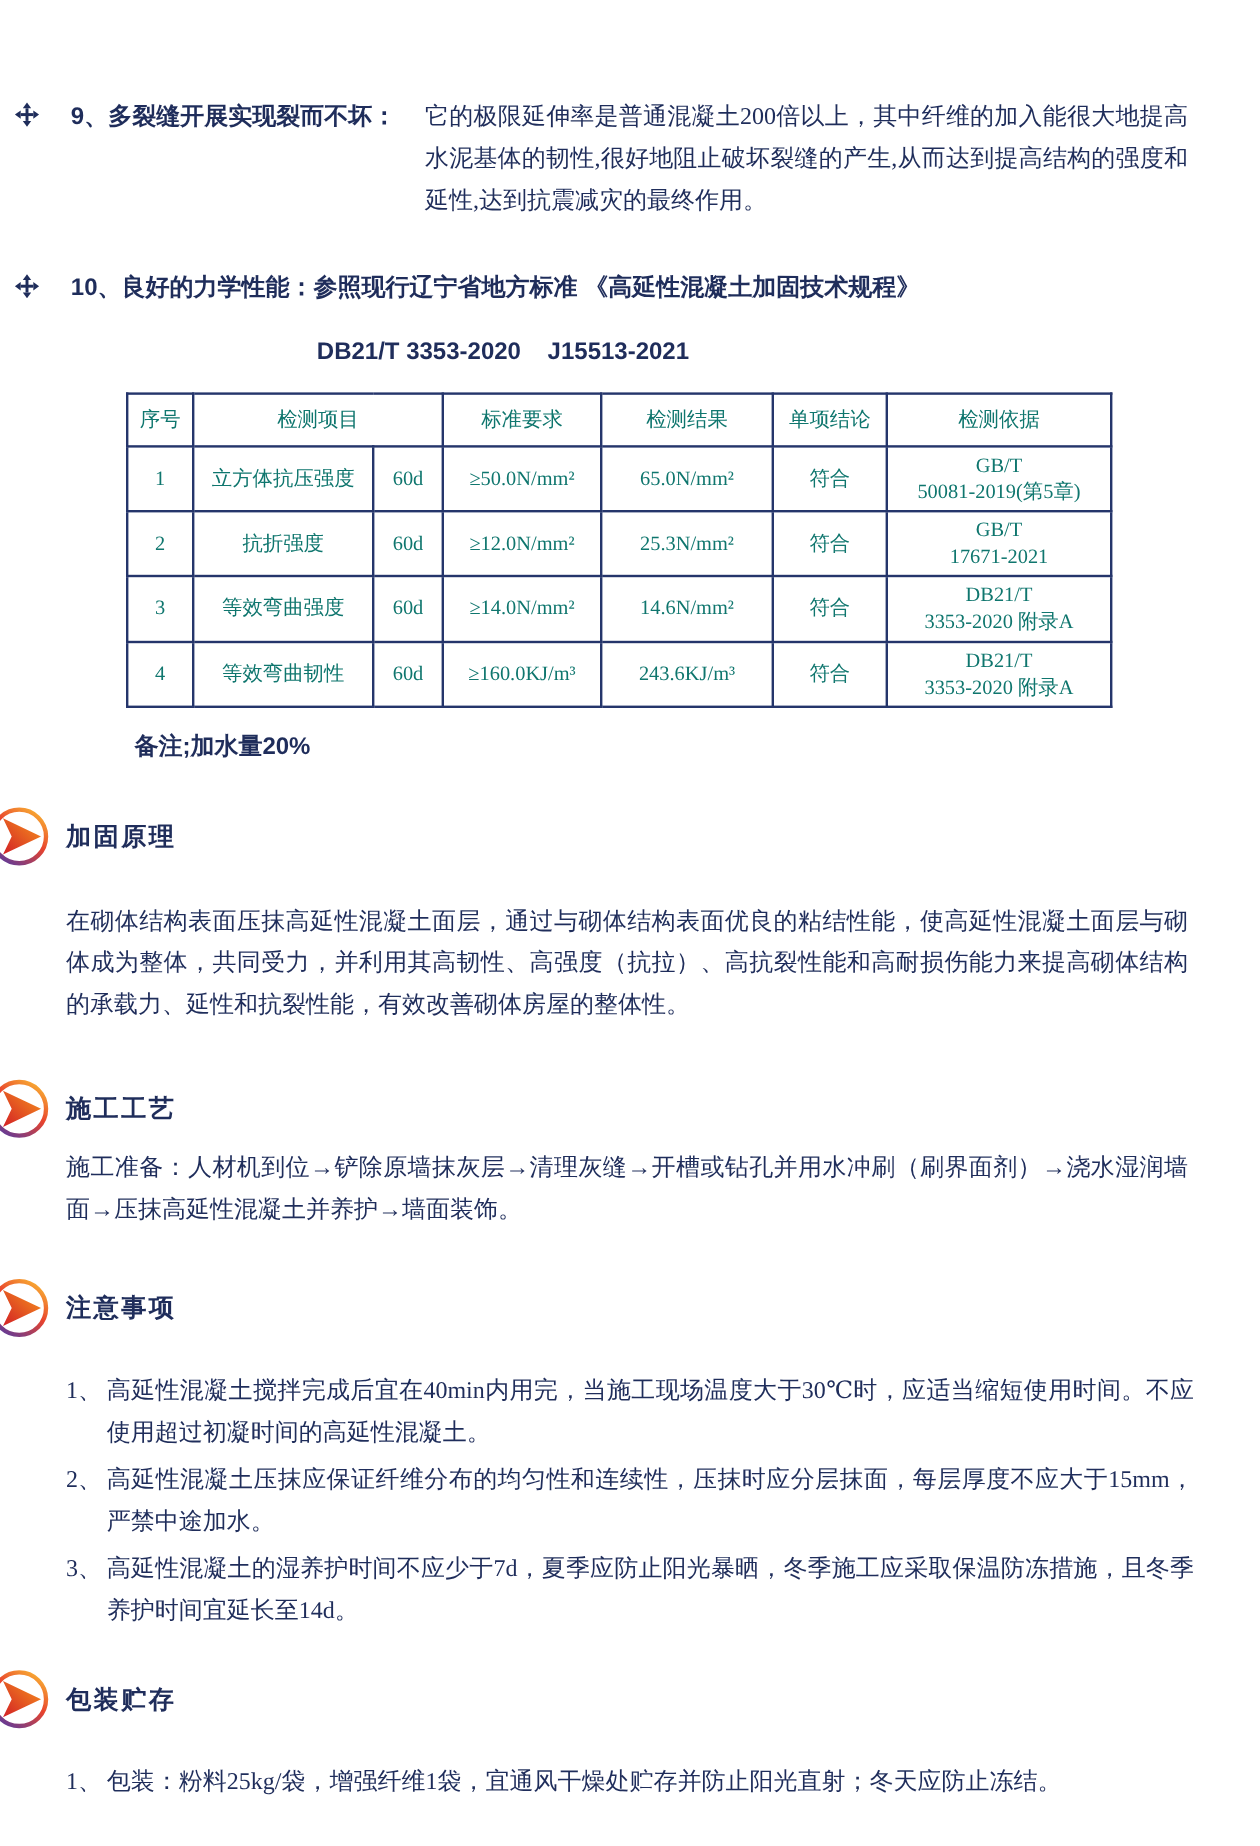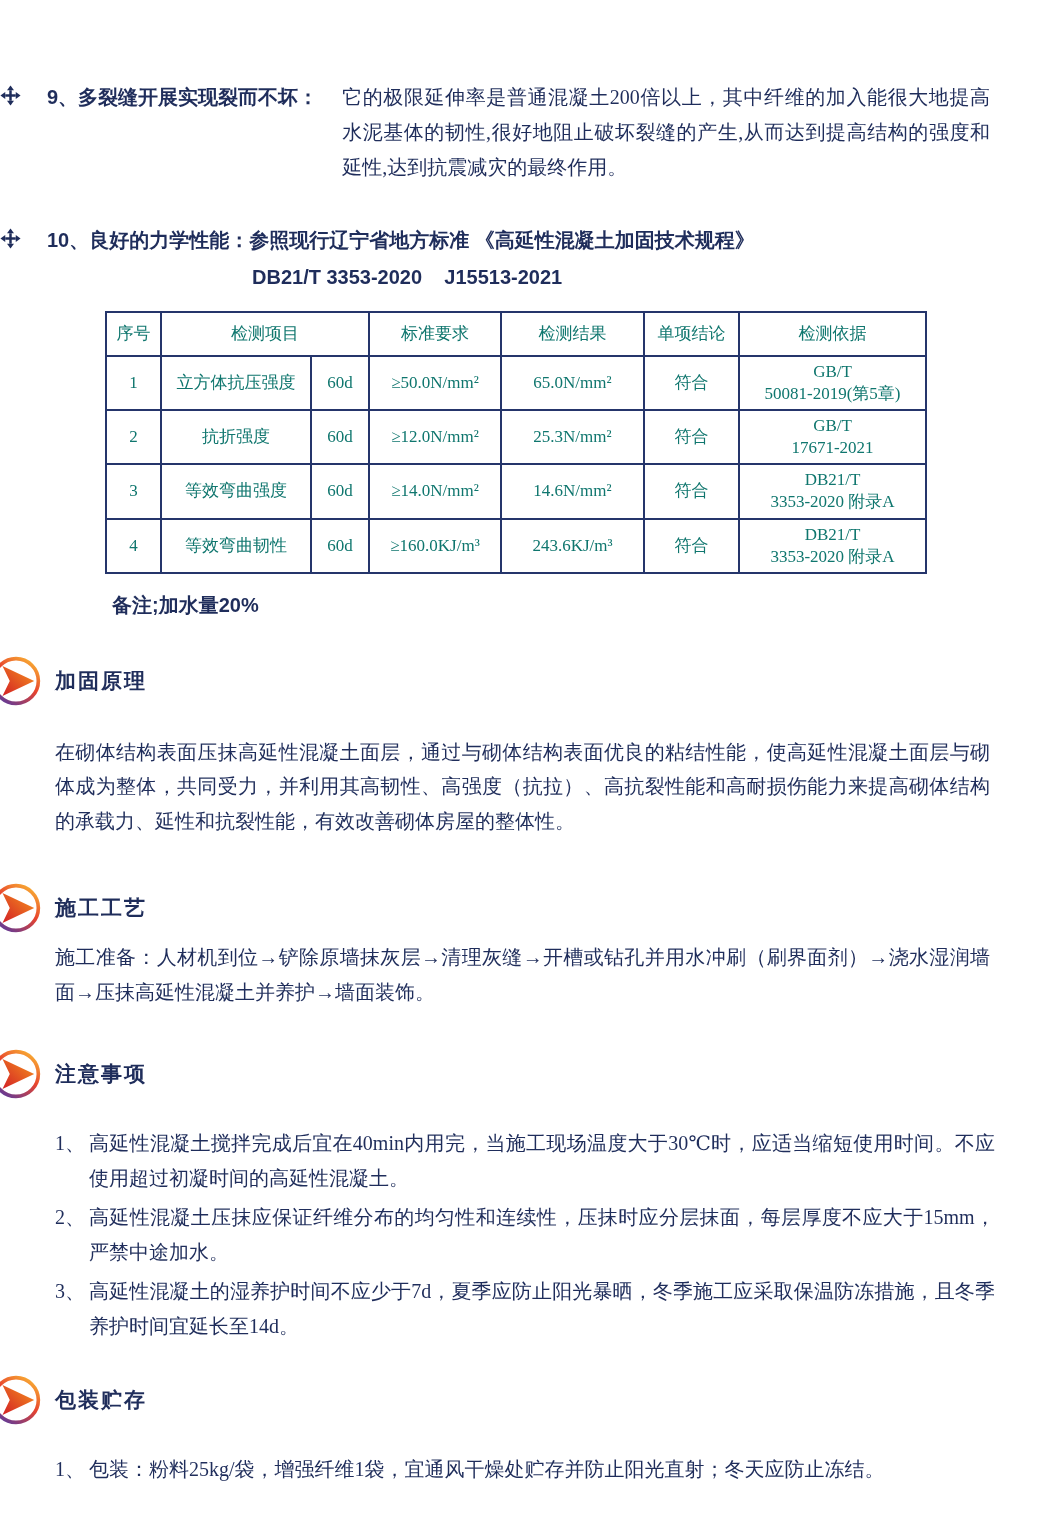--- a/index.html
+++ b/index.html
@@ -11,39 +11,39 @@
     color:#1f2d5b;
     font-family:"Liberation Serif","DejaVu Serif",serif;
     font-size:20px;
     box-sizing:border-box;
     padding-top:80px;
   }
   
   .feature{
     display:flex;
     align-items:flex-start;
-    padding-left:0;
+    padding-left:12px;
     padding-right:60px;
   }
   .feature + .feature{margin-top:38px;}
   .bullet-cell{width:47px;flex:none;padding-top:5px;}
   .feature-body{flex:1;line-height:1.75;}
   .feature-label{
     font-family:"Liberation Sans","DejaVu Sans",sans-serif;
     font-weight:bold;
     white-space:nowrap;
     flex:none;
   }
   .feature-row{display:flex;align-items:flex-start;}
   .feature-text{flex:1;text-align:justify;line-height:1.75;margin-left:24px;}
   .standards-line{
     font-family:"Liberation Sans","DejaVu Sans",sans-serif;
     font-weight:bold;
     margin-left:205px;
-    margin-top:2px;
+    margin-top:18px;
     white-space:pre;
   }
   
   .test-table{
     border-collapse:collapse;
     margin:16px 0 0 105px;
     table-layout:fixed;
     width:820px;
     font-size:17px;
     color:#0f766e;

